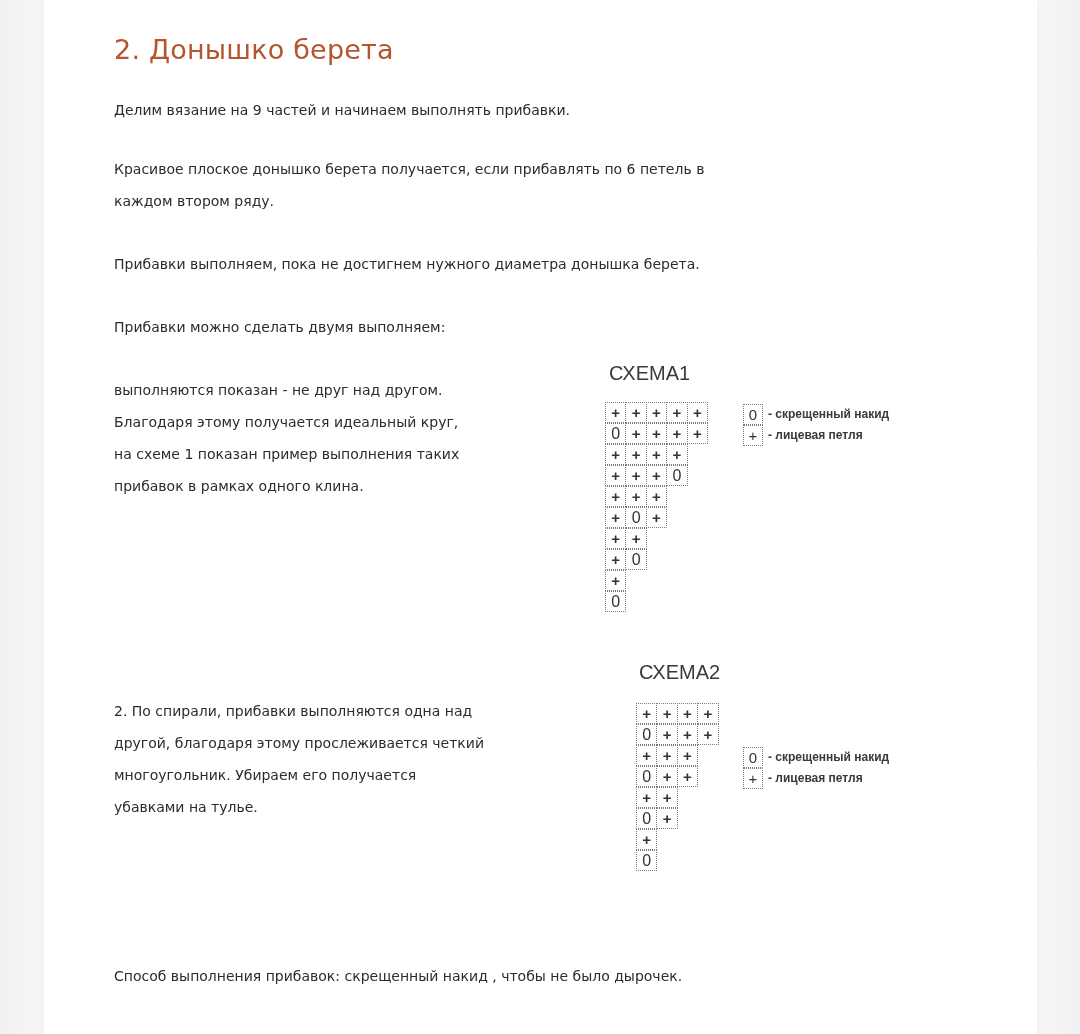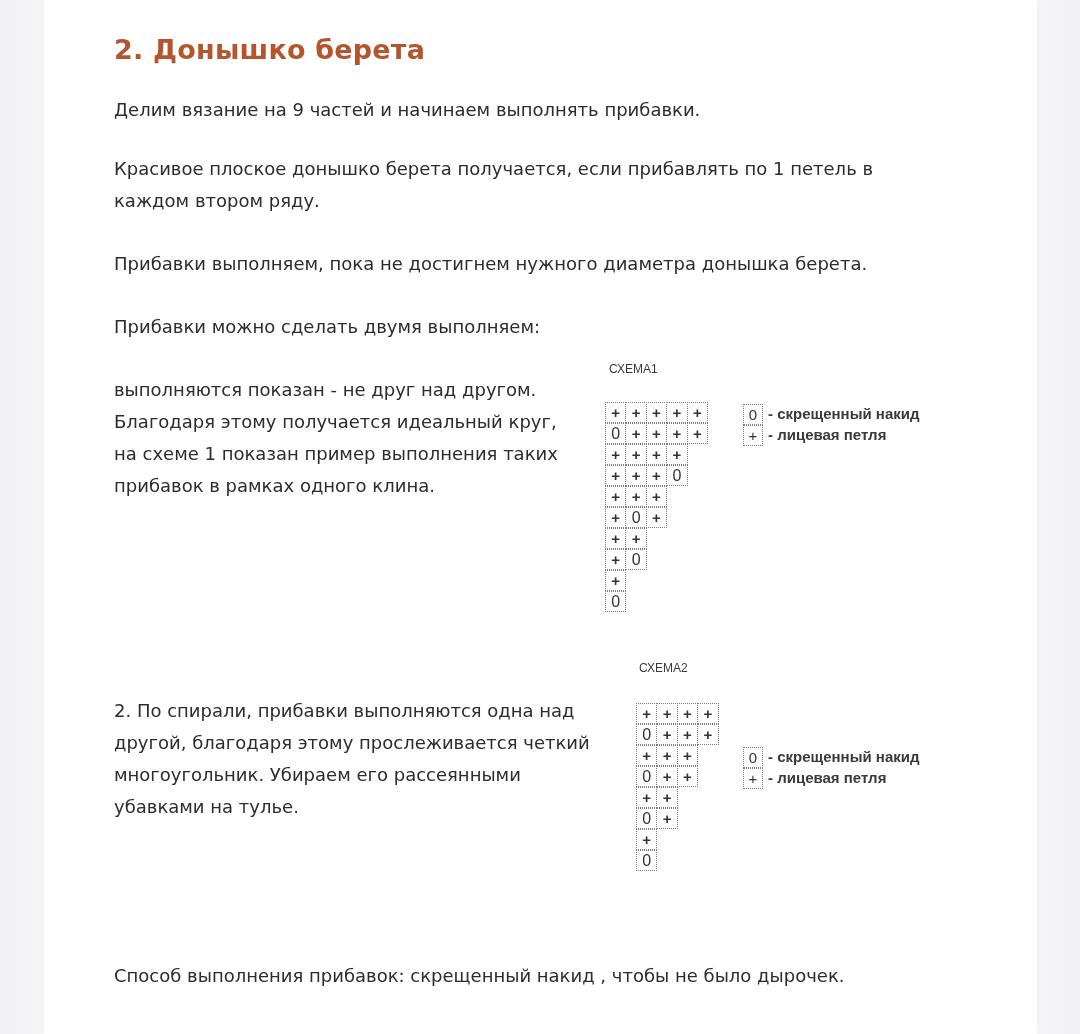--- a/index.html
+++ b/index.html
@@ -14,41 +14,41 @@
     background: linear-gradient(to right, #f1f1f4 0px, #f6f6f8 44px, #f6f6f8 1036px, #f1f1f4 1080px);
   }
   .card {
     position: absolute; left: 44px; top: 0; width: 993px; height: 1034px;
     background: #ffffff;
     box-shadow: 0 0 6px rgba(0,0,0,0.04);
   }
   .abs { position: absolute; }
   .title {
     left: 114px; top: 34px;
-    font-size: 27px; font-weight: bold; color: #b5552d;
+    font-size: 27px; font-weight: normal; color: #b5552d;
     letter-spacing: 0.2px;
     white-space: nowrap;
   }
   .para {
     left: 114px;
-    font-size: 18px; line-height: 32px; color: #2c2c2c;
+    font-size: 14px; line-height: 32px; color: #2c2c2c;
     white-space: nowrap;
   }
   .p1 { top: 94px; }
   .p2 { top: 153px; }
   .p3 { top: 248px; }
   .p4 { top: 311px; }
   .m1 { top: 374px; }
   .m2 { top: 695px; }
   .p5 { top: 948px; margin-top: 12px; }
   .para .line { display: block; }
 
   .schema-title {
     font-family: "Liberation Sans", sans-serif;
-    font-size: 12px; color: #3a3a3a;
+    font-size: 20px; color: #3a3a3a;
     white-space: nowrap;
   }
   .s1-title { left: 609px; top: 362px; }
   .s2-title { left: 639px; top: 661px; }
 
   .grid { position: absolute; }
   .g1 { left: 605px; top: 402px; }
   .g2 { left: 636px; top: 703px; }
   .grow { display: flex; height: 21px; }
   .cell {
@@ -71,36 +71,36 @@
   .l2 { left: 743px; top: 746px; }
   .legend-row { display: flex; align-items: center; height: 21px; }
   .legend-cell {
     width: 20px; height: 21px;
     border: 1px dotted #7b7b7b;
     margin-bottom: -1px;
     display: flex; align-items: center; justify-content: center;
     font-size: 15px; color: #333;
   }
   .legend-text {
-    margin-left: 5px; font-size: 15px; font-weight: bold; color: #3a3a3a;
+    margin-left: 5px; font-size: 12px; font-weight: bold; color: #3a3a3a;
     white-space: nowrap;
   }
 </style>
 </head>
 <body>
 
 <div class="page-bg"></div>
 <div class="card"></div>
 
 <h2 class="abs title">2. Донышко берета</h2>
 
 <p class="abs para p1">Делим вязание на 9 частей и начинаем выполнять прибавки.</p>
 
 <p class="abs para p2">
-  <span class="line">Красивое плоское донышко берета получается, если прибавлять по 1 петель в</span>
+  <span class="line">Красивое плоское донышко берета получается, если прибавлять по 6 петель в</span>
   <span class="line">каждом втором ряду.</span>
 </p>
 
 <p class="abs para p3">Прибавки выполняем, пока не достигнем нужного диаметра донышка берета.</p>
 
 <p class="abs para p4">Прибавки можно сделать двумя выполняем:</p>
 
 <p class="abs para m1">
   <span class="line">выполняются показан - не друг над другом.</span>
   <span class="line">Благодаря этому получается идеальный круг,</span>
@@ -218,17 +218,17 @@
   </div>
   <div class="legend-row">
     <div class="legend-cell">+</div>
     <div class="legend-text">- лицевая петля</div>
   </div>
 </div>
 
 <p class="abs para m2">
   <span class="line">2. По спирали, прибавки выполняются одна над</span>
   <span class="line">другой, благодаря этому прослеживается четкий</span>
-  <span class="line">многоугольник. Убираем его рассеянными</span>
+  <span class="line">многоугольник. Убираем его получается</span>
   <span class="line">убавками на тулье.</span>
 </p>
 
 <p class="abs para p5">Способ выполнения прибавок: скрещенный накид , чтобы не было дырочек.</p>
 
 </body></html>

